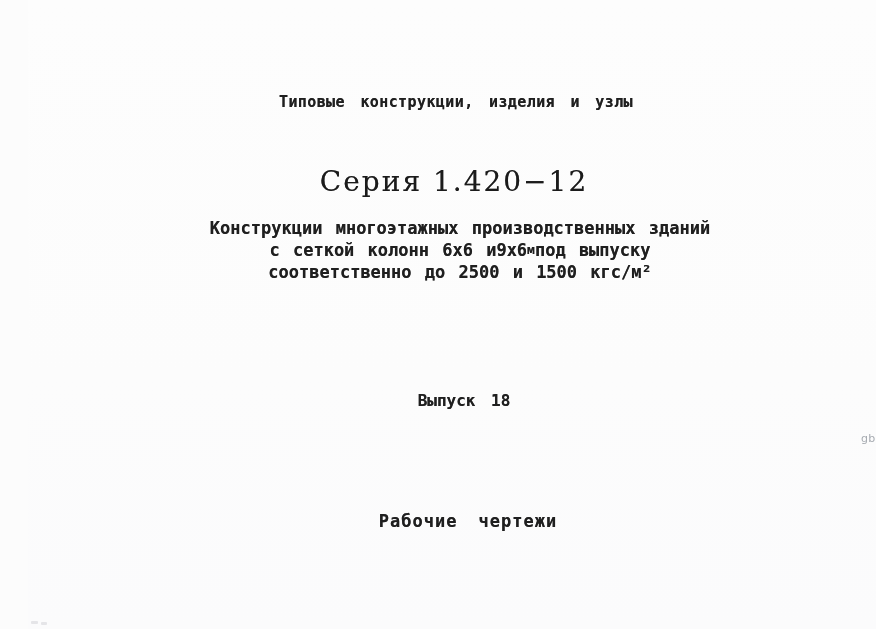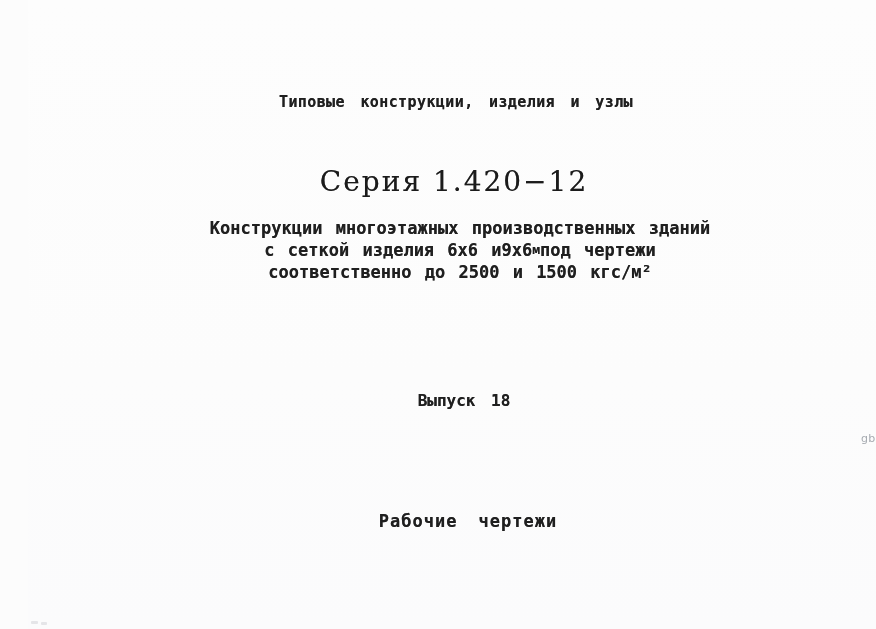--- a/index.html
+++ b/index.html
@@ -130,21 +130,21 @@
 <body>
 
 <div class="page">
 
   <div class="line category">Типовые конструкции, изделия и узлы</div>
 
   <div class="line series">Серия 1.420−12</div>
 
   <div class="desc">
     <div>Конструкции многоэтажных производственных зданий</div>
-    <div><span>с сеткой изделия 6х6 и9х6</span><span class="small-unit">м</span><span>под чертежи</span></div>
+    <div><span>с сеткой колонн 6х6 и9х6</span><span class="small-unit">м</span><span>под выпуску</span></div>
     <div>соответственно до 2500 и 1500 кгс/м²</div>
   </div>
 
   <div class="line issue">Выпуск 18</div>
 
 
   <div class="line doctype">Рабочие чертежи</div>
 
   <div class="watermark">gbi22.ru</div>
 

